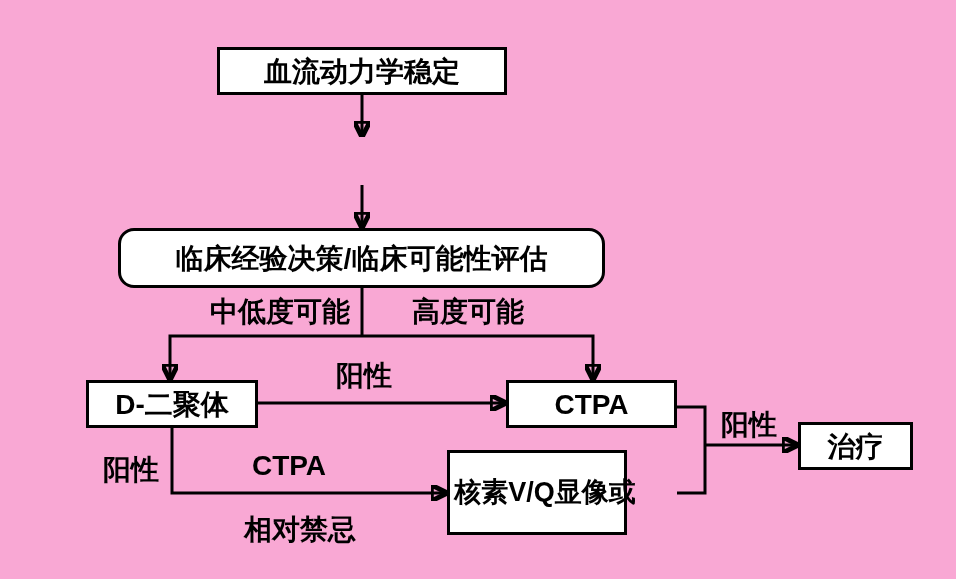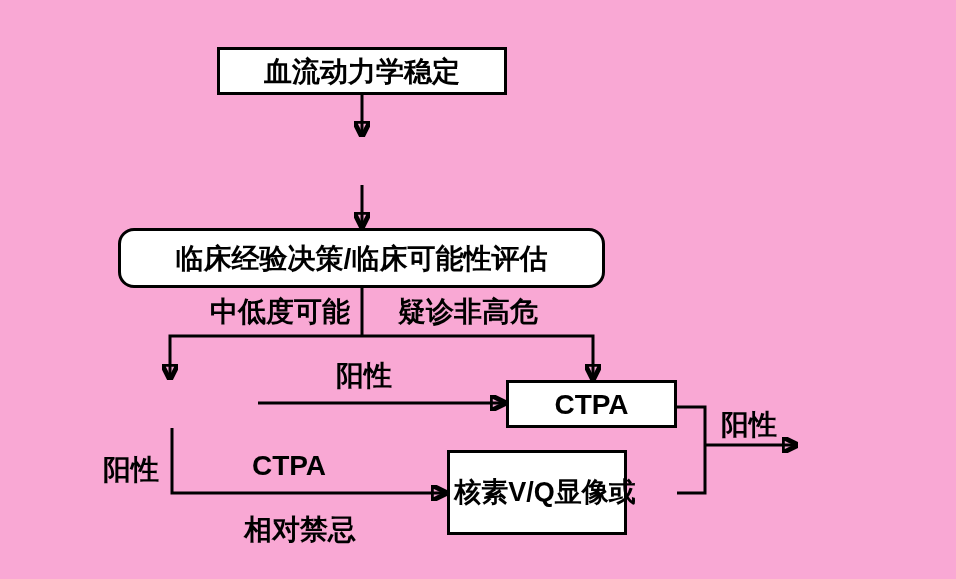--- a/index.html
+++ b/index.html
@@ -85,33 +85,35 @@
     <path d="M172,428 V493 H445" marker-end="url(#arrow)"></path>
     <path d="M677,407 H705 V493 H677"></path>
     <path d="M705,445 H796" marker-end="url(#arrow)"></path>
   </svg>
 
   <div class="node n-hemo">血流动力学稳定</div>
 
 
   <div class="node n-clinical">临床经验决策/临床可能性评估</div>
 
+  <div class="node n-ddimer">D-二聚体</div>
 
   <div class="node n-ctpa">CTPA</div>
 
   <div class="node n-vq">
     <div>
       <div>核素V/Q显像或</div>
     </div>
   </div>
 
+  <div class="node n-treat">治疗</div>
 
   <span class="edge-label l-lowmid">中低度可能</span>
 
-  <span class="edge-label l-high">疑诊非高危</span>
+  <span class="edge-label l-high">高度可能</span>
 
   <span class="edge-label l-pos-top">阳性</span>
 
   <span class="edge-label l-pos-left">阳性</span>
 
   <span class="edge-label l-ctpa">CTPA</span>
 
   <span class="edge-label l-contra">相对禁忌</span>
 
   <span class="edge-label l-pos-right">阳性</span>

